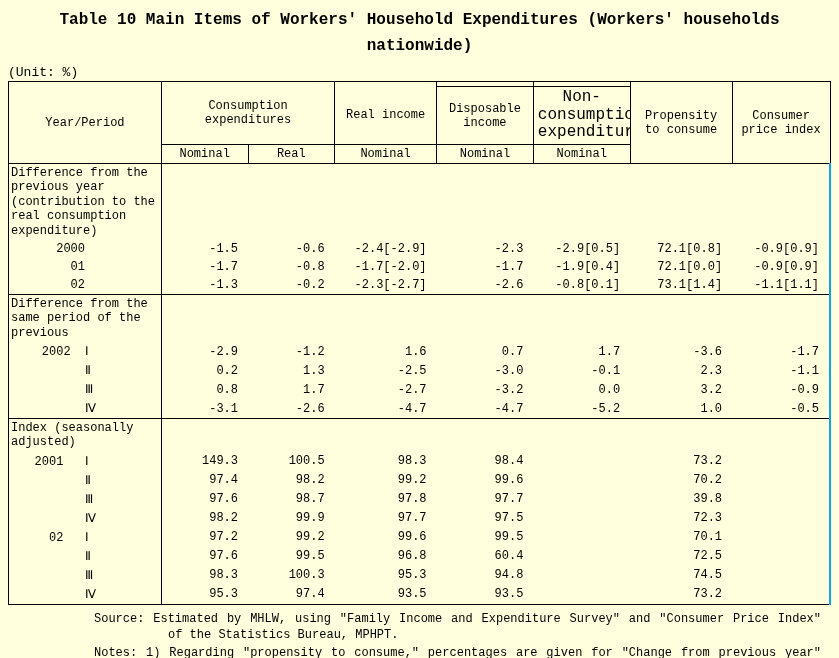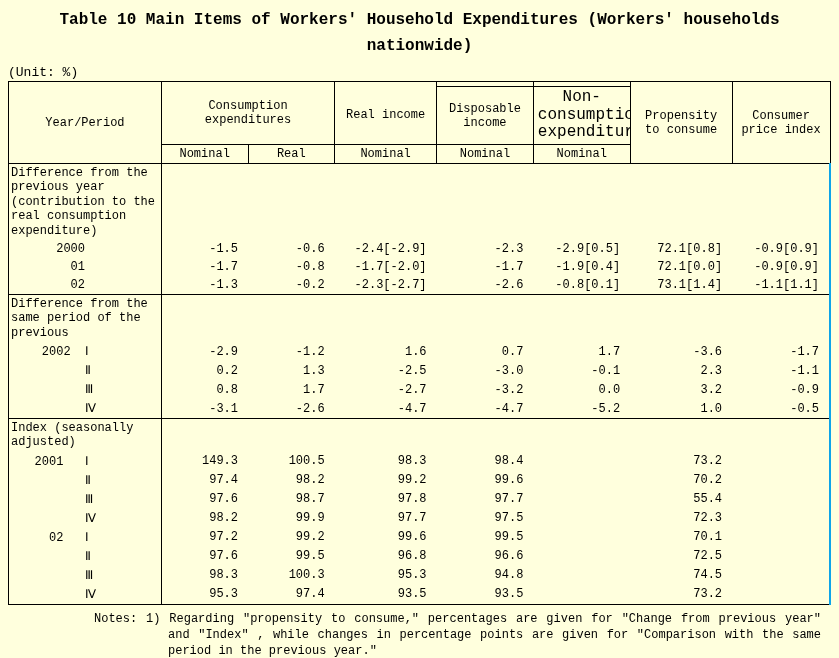--- a/index.html
+++ b/index.html
@@ -183,21 +183,21 @@
         <td class="num">70.2</td>
         <td class="num re"></td>
       </tr>
       <tr class="nr">
         <td class="lbl le">          Ⅲ</td>
         <td class="num le">97.6</td>
         <td class="num">98.7</td>
         <td class="num">97.8</td>
         <td class="num">97.7</td>
         <td class="num"></td>
-        <td class="num">55.4</td>
+        <td class="num">39.8</td>
         <td class="num re"></td>
       </tr>
       <tr class="nr">
         <td class="lbl le">          Ⅳ</td>
         <td class="num le">98.2</td>
         <td class="num">99.9</td>
         <td class="num">97.7</td>
         <td class="num">97.5</td>
         <td class="num"></td>
         <td class="num">72.3</td>
@@ -211,21 +211,21 @@
         <td class="num">99.5</td>
         <td class="num"></td>
         <td class="num">70.1</td>
         <td class="num re"></td>
       </tr>
       <tr class="nr">
         <td class="lbl le">          Ⅱ</td>
         <td class="num le">97.6</td>
         <td class="num">99.5</td>
         <td class="num">96.8</td>
-        <td class="num">96.6</td>
+        <td class="num">60.4</td>
         <td class="num"></td>
         <td class="num">72.5</td>
         <td class="num re"></td>
       </tr>
       <tr class="nr">
         <td class="lbl le">          Ⅲ</td>
         <td class="num le">98.3</td>
         <td class="num">100.3</td>
         <td class="num">95.3</td>
         <td class="num">94.8</td>
@@ -240,14 +240,15 @@
         <td class="num">93.5</td>
         <td class="num">93.5</td>
         <td class="num"></td>
         <td class="num">73.2</td>
         <td class="num re"></td>
       </tr>
     </tbody>
 </table>
 
 <div class="foot">
+  <p>Source:  Estimated by MHLW, using "Family Income and Expenditure Survey" and "Consumer Price Index" of the Statistics Bureau, MPHPT.</p>
   <p>Notes: 1)  Regarding  "propensity to consume,"  percentages are given for  "Change from previous year"  and "Index" , while changes in percentage points are given for  "Comparison with the same period in the previous year."</p>
 </div>
 
 </body></html>

